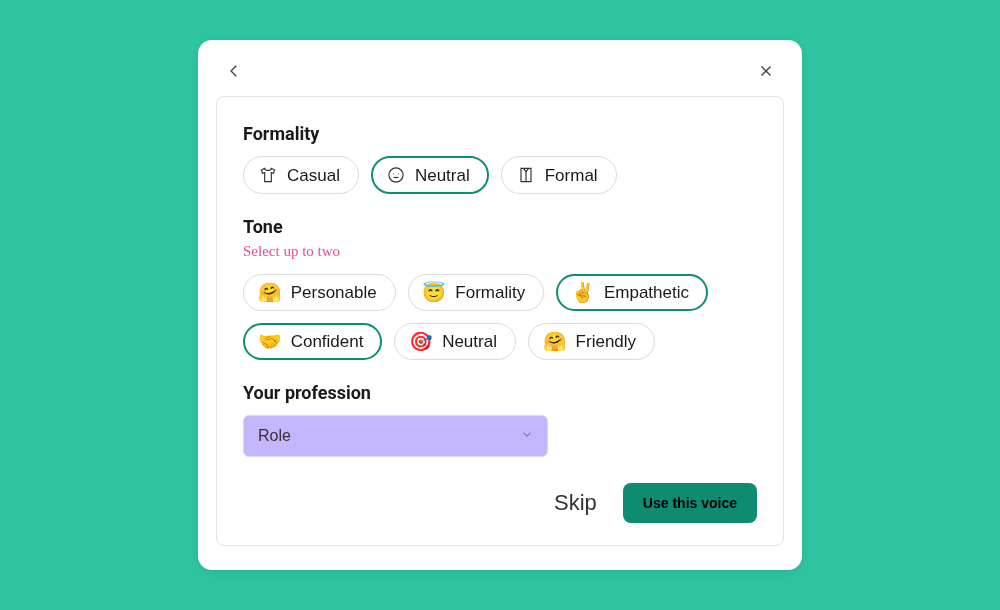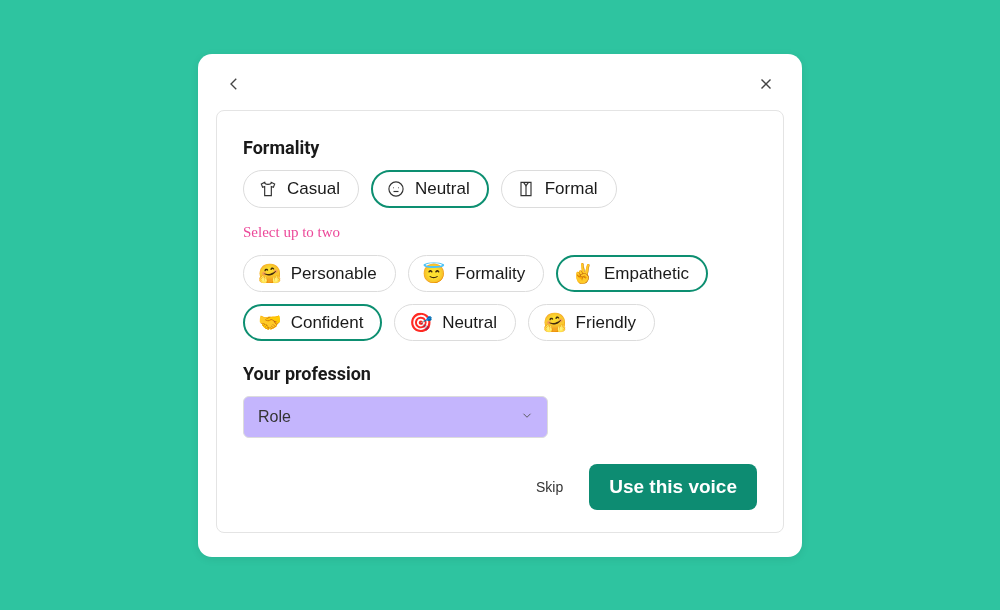--- a/index.html
+++ b/index.html
@@ -145,31 +145,31 @@
     .footer {
       display: flex;
       justify-content: flex-end;
       align-items: center;
       gap: 18px;
       margin-top: 26px;
     }
     .skip-btn {
       background: none;
       border: none;
-      font-size: 14px;
+      font-size: 22px;
       color: #333;
       cursor: pointer;
       padding: 6px 8px;
     }
     .primary-btn {
       background: #0d8c72;
-      color: #ffffff;
+      color: #000000;
       border: none;
       border-radius: 8px;
-      font-size: 19px;
+      font-size: 14px;
       font-weight: 700;
       padding: 12px 20px;
       cursor: pointer;
     }
   </style>
 </head>
 <body>
 
 <div class="card">
 
@@ -226,20 +226,21 @@
                 <line x1="12" y1="8" x2="12" y2="20"></line>
               </svg>
           </span>
           <span>Formal</span>
         </button>
 
       </div>
     </div>
 
     <div class="section">
+      <div class="section-title">Tone</div>
       <div class="section-subtitle">Select up to two</div>
       <div class="pills">
 
         <button class="pill">
           <span class="emoji">🤗</span>
           <span>Personable</span>
         </button>
 
         <button class="pill">
           <span class="emoji">😇</span>

